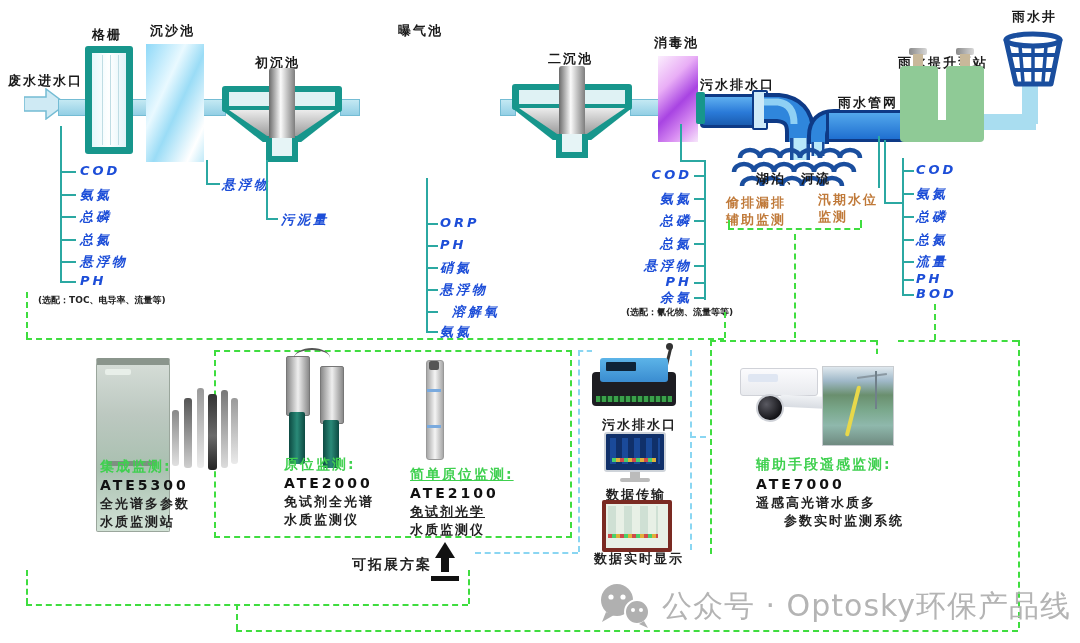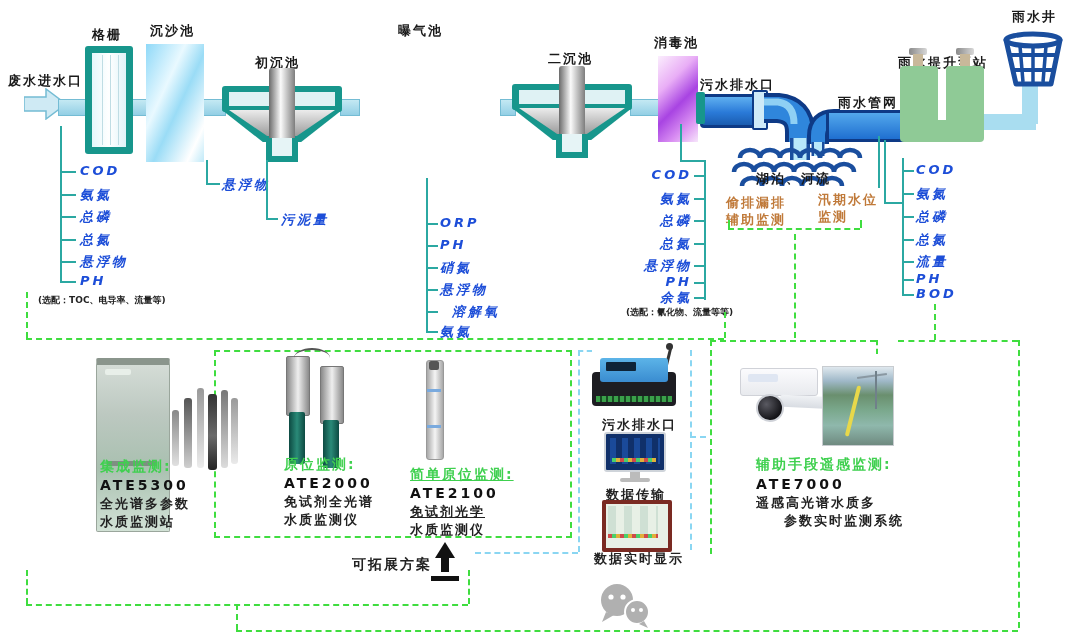--- a/index.html
+++ b/index.html
@@ -320,14 +320,15 @@
   <svg class="abs" style="left:596px;top:582px;" width="58" height="48">
     <circle cx="21" cy="18" r="16" fill="#b0b0b0"></circle>
     <polygon points="10,30 6,40 18,33" fill="#b0b0b0"></polygon>
     <circle cx="15" cy="15" r="2.6" fill="#ffffff"></circle>
     <circle cx="27" cy="15" r="2.6" fill="#ffffff"></circle>
     <circle cx="41" cy="30" r="12" fill="#b0b0b0" stroke="#ffffff" stroke-width="2"></circle>
     <polygon points="48,39 52,46 43,42" fill="#b0b0b0"></polygon>
     <circle cx="37" cy="28" r="2" fill="#ffffff"></circle>
     <circle cx="45" cy="28" r="2" fill="#ffffff"></circle>
   </svg>
+  <div class="footer-text" style="left:662px;top:586px;">公众号 · Optosky环保产品线</div>
 
 </div>
 
 </body></html>

